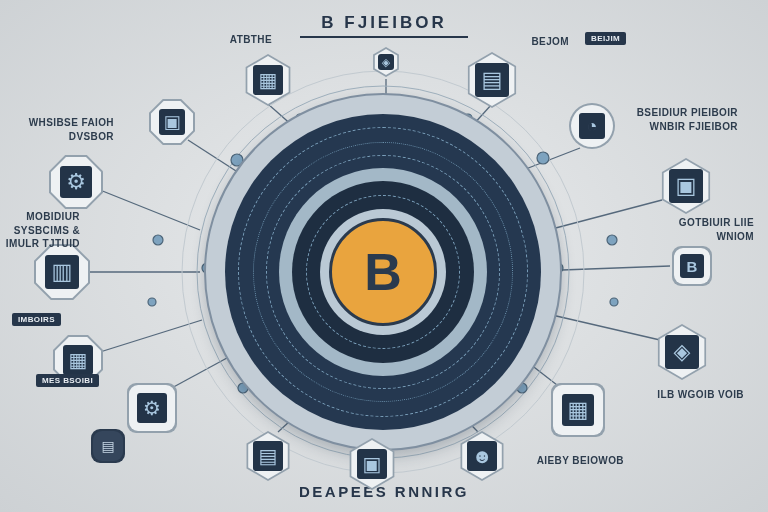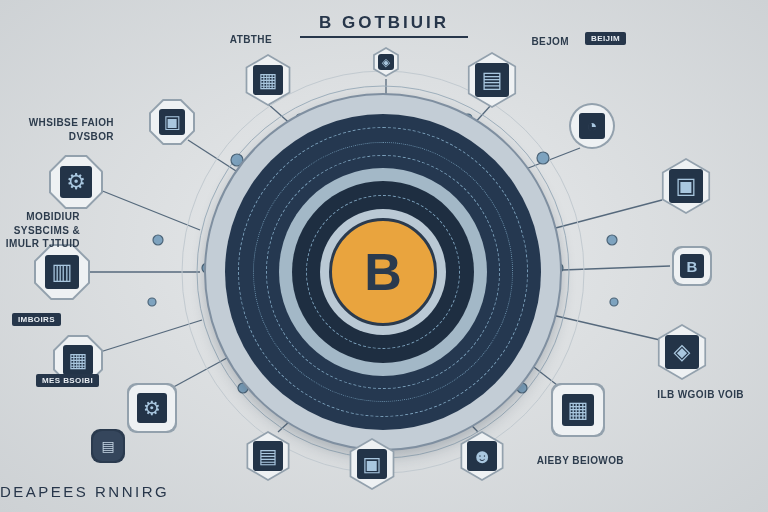--- a/index.html
+++ b/index.html
@@ -9,22 +9,22 @@
     background:radial-gradient(ellipse at 50% 48%, #e9ebed 0%, #dcdfe1 45%, #cdd1d4 100%);
   }
   .abs{position:absolute;}
   
   .title{
     top:13px;left:0;width:768px;text-align:center;
     font-size:17px;font-weight:bold;letter-spacing:3px;color:#27364a;
   }
   .title-rule{top:36px;left:300px;width:168px;height:2px;background:#27364a;}
   .footer{
-    top:483px;left:0;width:768px;
-    font-size:15px;font-weight:normal;letter-spacing:2.5px;color:#27364a;
+    top:483px;left:0;width:768px;text-align:center;
+    font-size:15px;font-weight:bold;letter-spacing:2.5px;color:#27364a;
   }
   
   svg.net{position:absolute;inset:0;z-index:1;}
   
   .ring{position:absolute;left:50%;top:50%;transform:translate(-50%,-50%);border-radius:50%;}
   .rings-anchor{left:383px;top:272px;width:0;height:0;z-index:2;}
   .r1{width:354px;height:354px;background:#c3cdd6;border:2px solid #7f8fa0;box-shadow:0 6px 14px rgba(40,55,70,.25);}
   .r2{width:316px;height:316px;background:#253850;}
   .rc1{width:288px;height:288px;border:1.5px dashed #7ba0bb;background:transparent;}
   .rc2{width:258px;height:258px;border:1px dotted #6c92ad;background:transparent;}
@@ -92,21 +92,21 @@
       <circle cx="612" cy="240" r="5"></circle>
       <circle cx="152" cy="302" r="4"></circle>
       <circle cx="614" cy="302" r="4"></circle>
       <circle cx="243" cy="388" r="5"></circle>
       <circle cx="522" cy="388" r="5"></circle>
       <circle cx="300" cy="118" r="4"></circle>
       <circle cx="468" cy="118" r="4"></circle>
     </g>
   </svg>
 
-  <div class="abs title">B GOTBIUIR</div>
+  <div class="abs title">B FJIEIBOR</div>
   <div class="abs title-rule"></div>
   <div class="abs footer">DEAPEES RNNIRG</div>
 
   <div class="abs rings-anchor">
     <div class="ring r1"></div>
     <div class="ring r2"></div>
     <div class="ring rc1"></div>
     <div class="ring rc2"></div>
     <div class="ring rc3"></div>
     <div class="ring r3"></div>
@@ -204,16 +204,18 @@
       </div>
   </div>
 
   <div class="lbl" style="left:196px;top:33px;width:76px">ATBTHE</div>
   <div class="lbl" style="left:505px;top:35px;width:64px">BEJOM</div>
   <div class="badge" style="left:585px;top:32px">BEIJIM</div>
   <div class="lbl" style="left:4px;top:210px;width:76px">MOBIDIUR SYSBCIMS &amp; IMULR TJTUID</div>
   <div class="lbl" style="left:16px;top:116px;width:98px">WHSIBSE FAIOH DVSBOR</div>
   <div class="badge" style="left:12px;top:313px">IMBOIRS</div>
   <div class="badge" style="left:36px;top:374px">MES BSOIBI</div>
+  <div class="lbl" style="left:634px;top:106px;width:104px">BSEIDIUR PIEIBOIR WNBIR FJIEIBOR</div>
+  <div class="lbl" style="left:662px;top:216px;width:92px">GOTBIUIR LIIE WNIOM</div>
   <div class="lbl" style="left:638px;top:388px;width:106px">ILB WGOIB VOIB</div>
   <div class="lbl" style="left:522px;top:454px;width:102px">AIEBY BEIOWOB</div>
 
 </div>
 
 </body></html>

